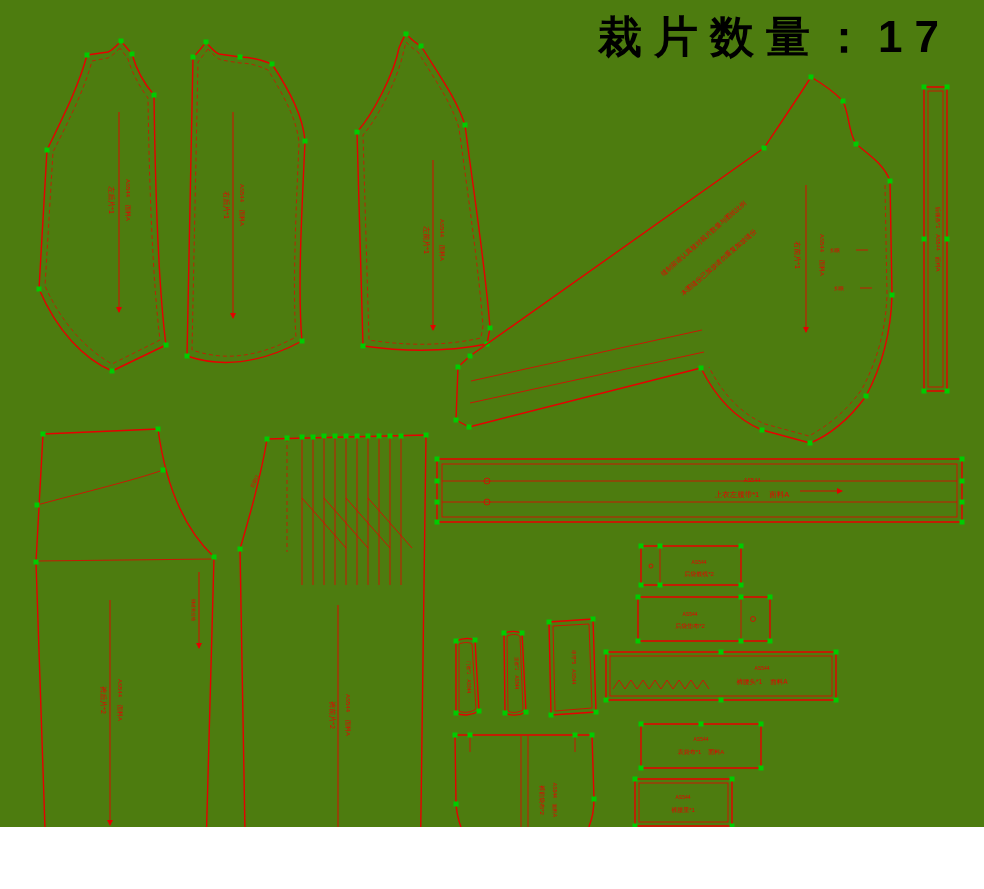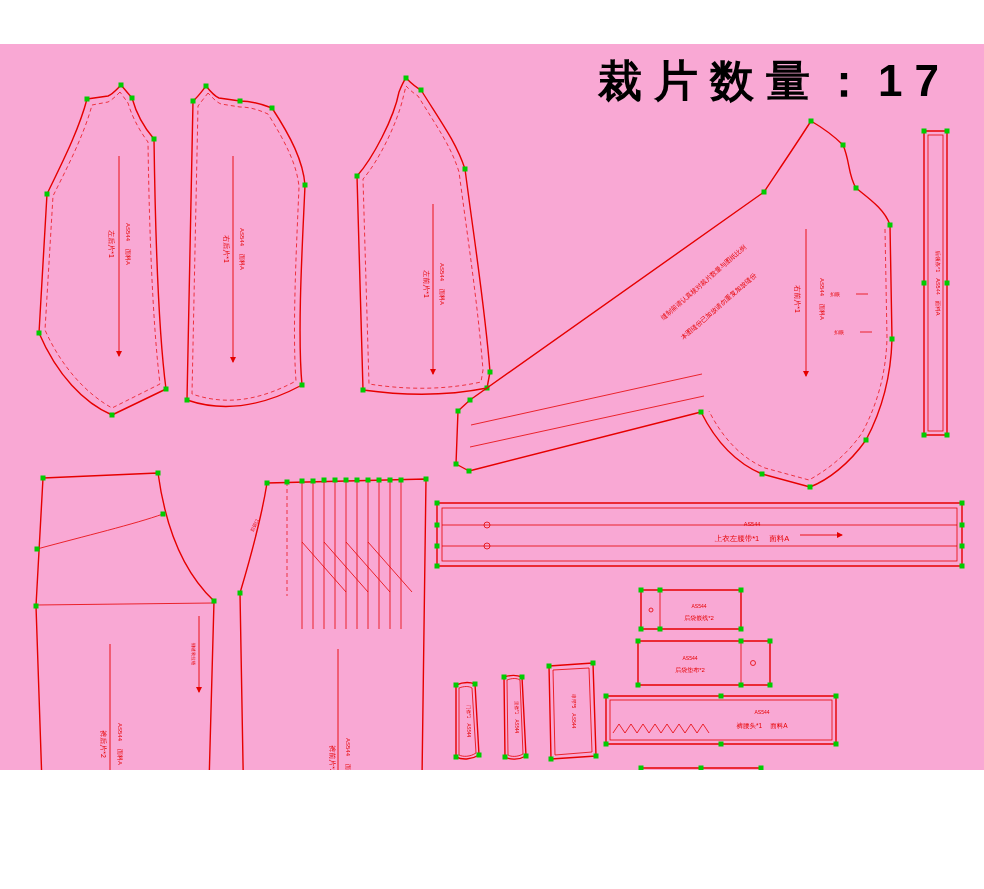--- a/index.html
+++ b/index.html
@@ -1,16 +1,16 @@
 <!DOCTYPE html>
 <html><head>
 <meta charset="utf-8">
 <style>
   html,body{margin:0;padding:0;background:#ffffff;}
-  .stage{position:relative;width:984px;height:726px;background:#f9a8d4;overflow:hidden;margin-top:44px;}
+  .stage{position:relative;width:984px;height:827px;background:#4d7c0f;overflow:hidden;}
   svg{display:block;}
   text{fill:#e60000;font-family:"Liberation Sans",sans-serif;}
   .title{fill:#000000;font-size:44px;font-weight:bold;letter-spacing:12px;font-family:"Liberation Sans",sans-serif;}
   .cut{fill:none;stroke:#e60000;stroke-width:1.4;stroke-linejoin:round;}
   .sew{fill:none;stroke:#e60000;stroke-width:0.7;stroke-dasharray:4 3;}
   .int{fill:none;stroke:#e60000;stroke-width:0.8;}
   .grain{stroke:#e60000;stroke-width:0.9;fill:none;}
   .mk{fill:#00cc00;}
   .t75{font-size:7.5px;}
   .t7{font-size:7px;}

